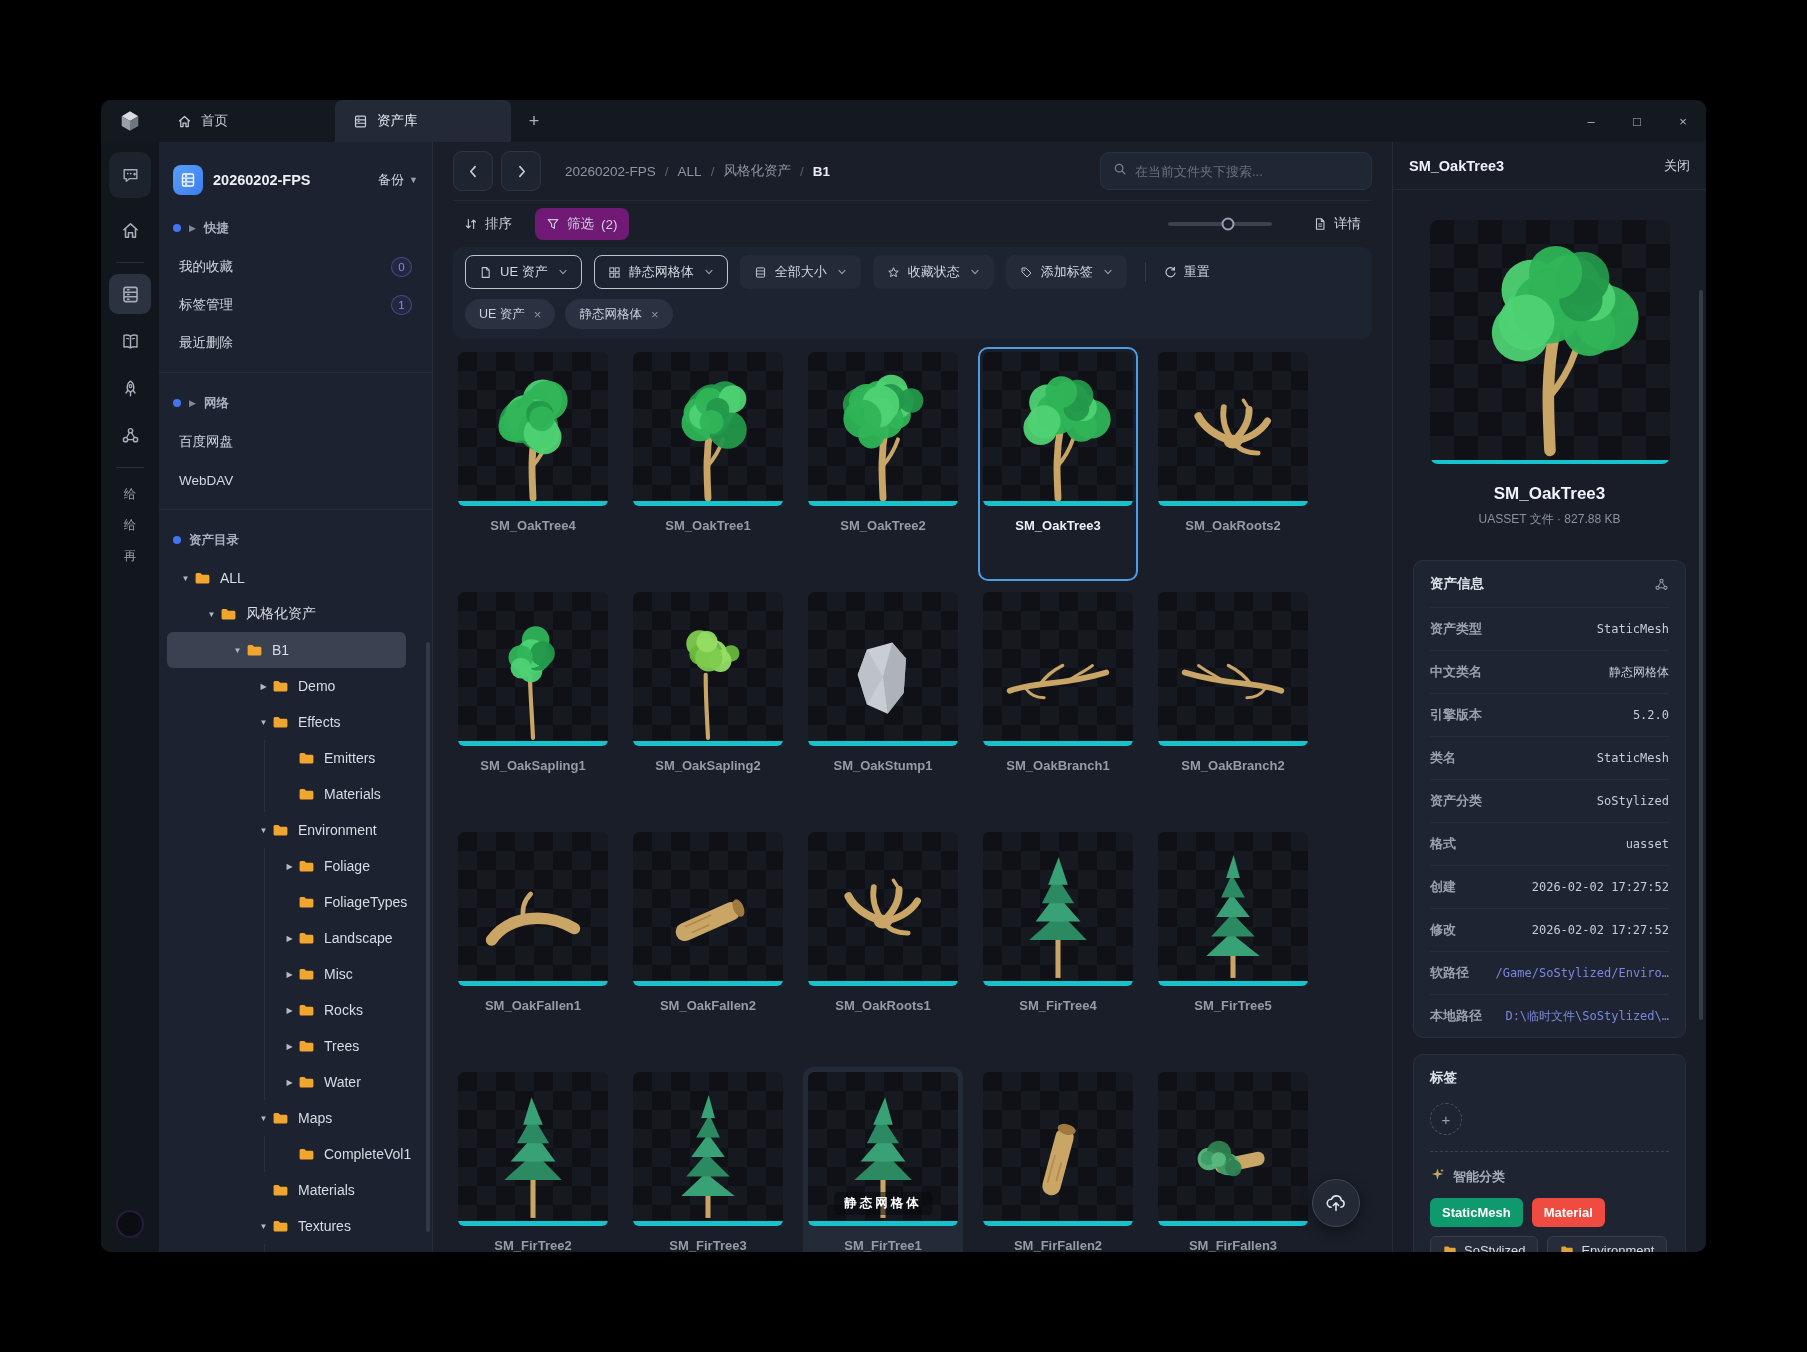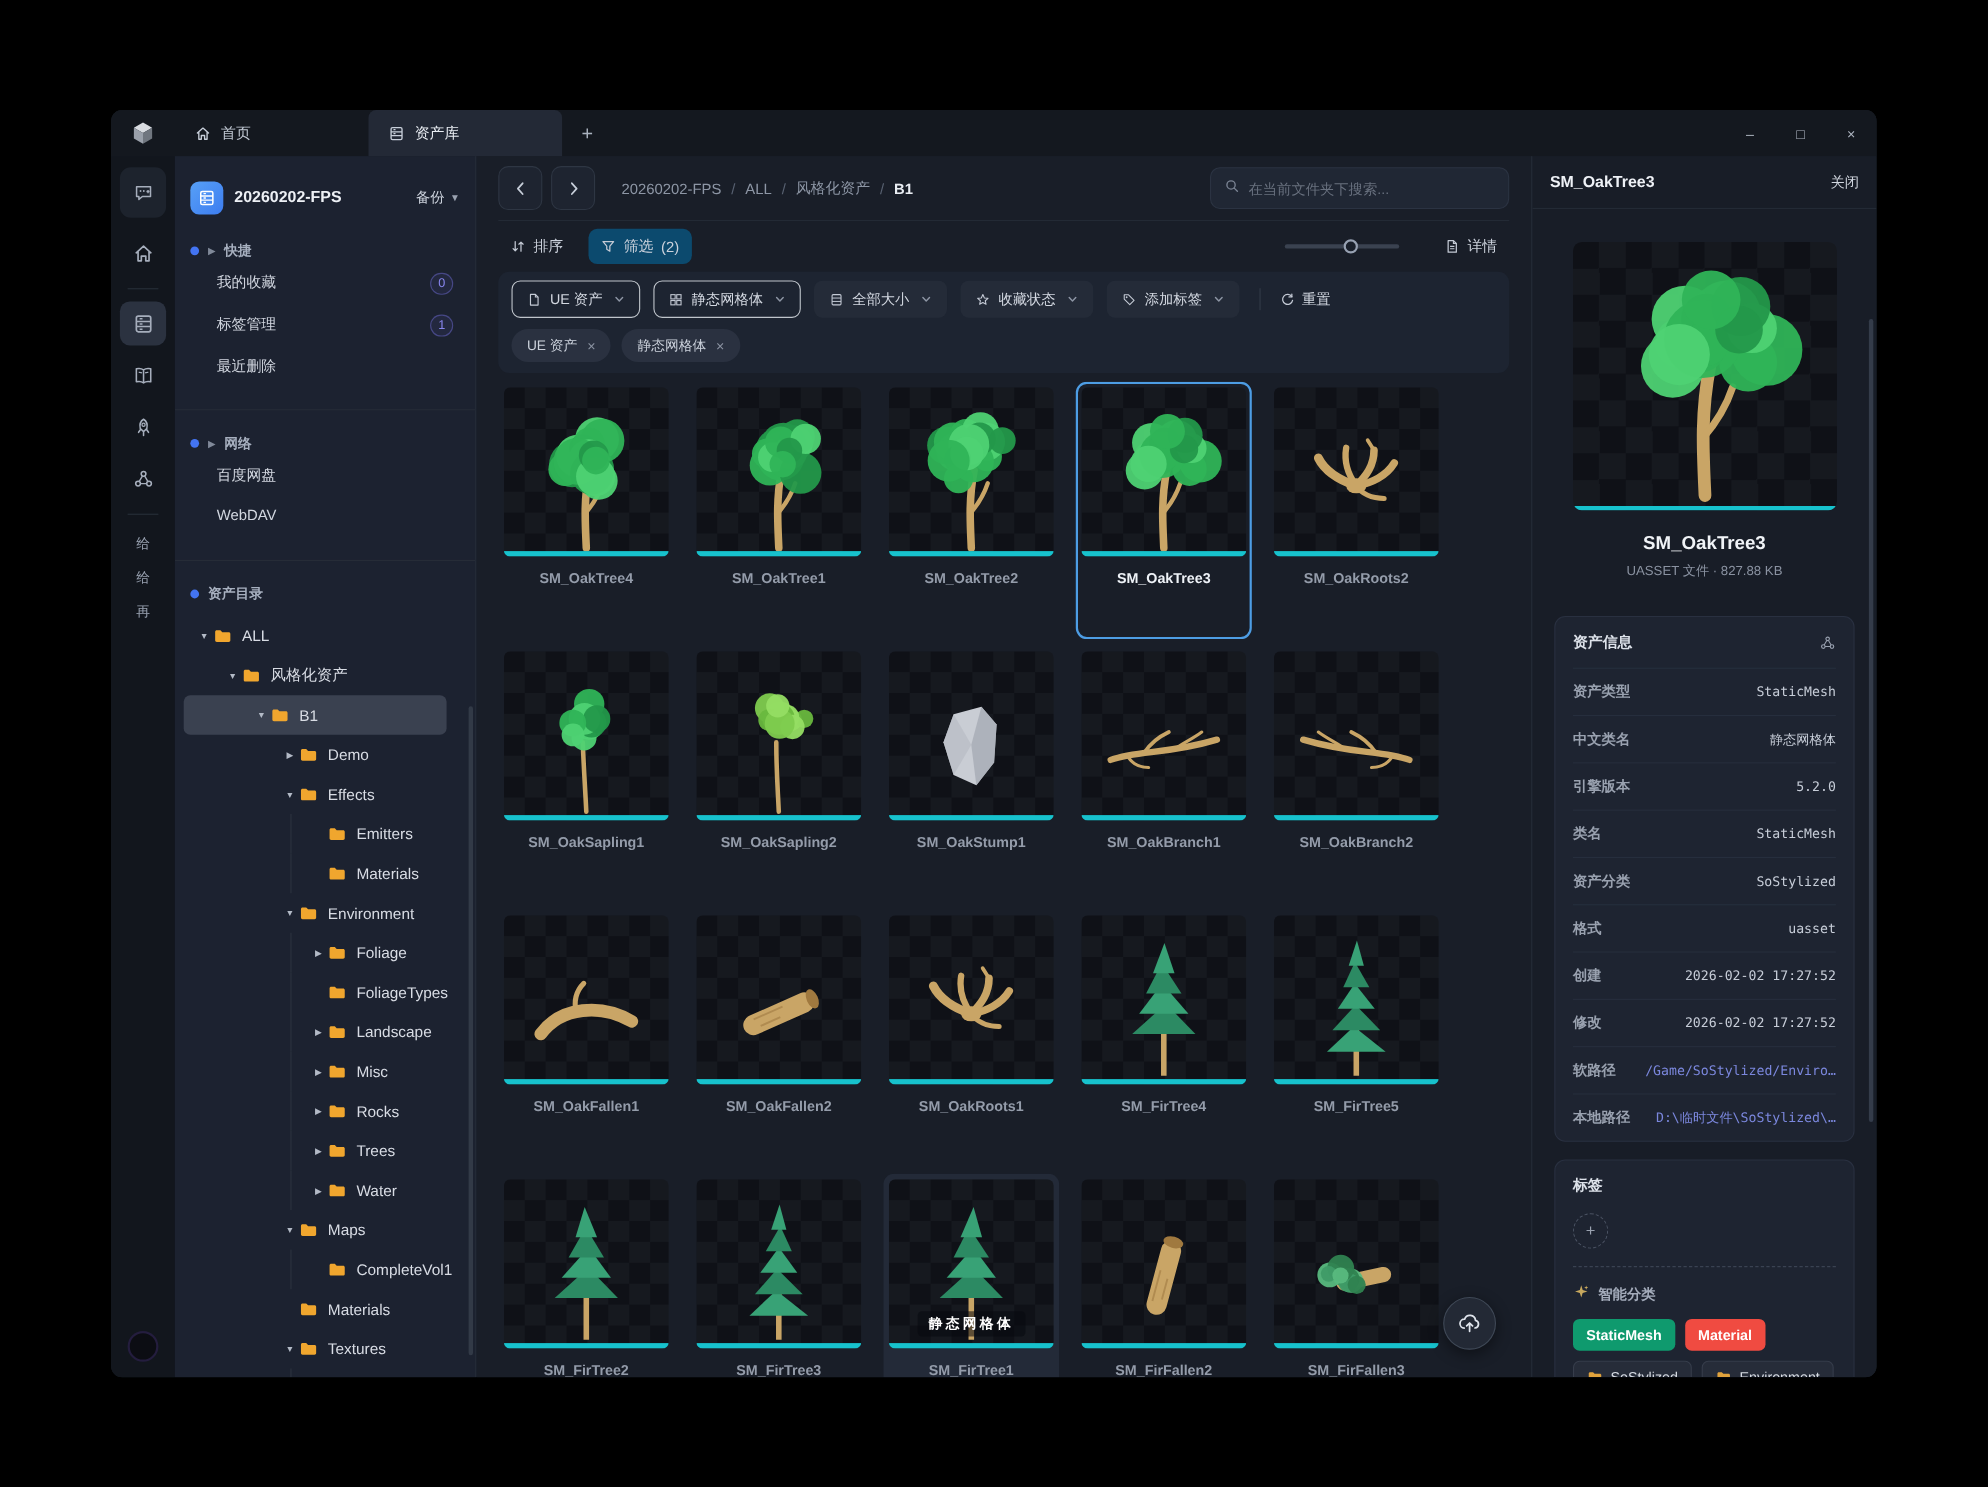--- a/index.html
+++ b/index.html
@@ -32,21 +32,21 @@
   .sidebar { flex:0 0 274px; background:#1c2230; border-right:1px solid #262d38; position:relative; padding-top:10px; overflow:hidden; }
   .libhead { height:56px; display:flex; align-items:center; gap:10px; padding:0 14px; }
   .libicon { width:30px; height:30px; border-radius:8px; background:linear-gradient(135deg,#57a0f7,#3d7df0); display:flex; align-items:center; justify-content:center; color:#fff; }
   .libname { font-weight:bold; font-size:14.5px; color:#edf0f5; flex:1; }
   .libbackup { font-size:13px; color:#cdd3dd; display:flex; align-items:center; gap:5px;margin-left:20px; }
   .libbackup .car { font-size:9px; color:#9aa2b0; }
   .section-h { height:40px; display:flex; align-items:center; gap:8px; padding:0 14px; }
   .dot { width:8px; height:8px; border-radius:50%; background:#4374f2; }
   .scaret { color:#808999; font-size:9px; }
   .stitle { color:#a7b0bf; font-size:12.5px; font-weight:bold; }
-  .sitem { display:flex; height:38px; padding:0 20px 0 38px; color:#d2d7e0; font-size:13.5px; }
+  .sitem { display:flex; align-items:center; height:38px; padding:0 20px 0 20px; color:#d2d7e0; font-size:13.5px; }
   .sitem .grow { flex:1; }
   .badge { min-width:21px; height:20px; border-radius:10px; border:1px solid rgba(122,120,240,.4); color:#8886ee; background:rgba(122,120,240,.08); font-size:11.5px; display:flex; align-items:center; justify-content:center; padding:0 6px; }
   .sdiv { height:1px; background:#262c37; margin:10px 0; }
   .trow { height:36px; display:flex; align-items:center; position:relative; margin:0 26px 0 8px; border-radius:6px; }
   .trow.selected { background:#3a4150; }
   .trow.guide::before { content:""; position:absolute; left:97px; top:0; bottom:0; width:1px; background:#2b323e; }
   .tcaret { flex:0 0 17px; font-size:8px; color:#b3bac6; text-align:center; }
   .tfold { display:flex; margin-right:9px; }
   .tlabel { font-size:14px; color:#d8dce4; }
   .sthumb { position:absolute; right:2px; width:4px; border-radius:2px; background:#323a47; }
@@ -57,21 +57,21 @@
   .navbtn { width:40px; height:40px; border:1px solid #2e3643; border-radius:9px; background:#1e2430; color:#c6cdd8; display:flex; align-items:center; justify-content:center; }
   .crumbs { display:flex; align-items:center; gap:9px; margin-left:16px; font-size:13.5px; color:#8d96a5; flex:1; }
   .crumb.last { color:#e9edf3; font-weight:bold; }
   .csep { color:#596272; }
   .search { width:272px; height:38px; background:#202734; border:1px solid #2b3342; border-radius:9px; display:flex; align-items:center; gap:8px; padding:0 12px; color:#6a7383; }
   .search input { flex:1; background:transparent; border:none; outline:none; color:#8a93a3; font-size:13px; font-family:"Liberation Sans",sans-serif; }
   .search input::placeholder { color:#68707e; }
   .mdiv { height:1px; background:#232a35; }
   .toolrow { flex:0 0 46px; display:flex; align-items:center; gap:12px; }
   .tbtn { display:flex; align-items:center; gap:7px; color:#ccd2dc; font-size:13.5px; padding:7px 11px; border-radius:8px; }
-  .tbtn.bg { background:#0c4a6e; }
+  .tbtn.bg { background:#701a75; }
   .zoomer { margin-left:auto; display:flex; align-items:center; gap:30px; }
   .slider { width:104px; height:4px; background:#3a4250; border-radius:2px; position:relative; }
   .knob { position:absolute; left:58%; top:50%; transform:translate(-50%,-50%); width:13px; height:13px; border-radius:50%; border:2px solid #97a1b2; background:#1a202b; }
   .fpanel { background:#1d2431; border-radius:10px; padding:8px 12px 10px; }
   .fbtns { display:flex; align-items:center; gap:12px; }
   .fbtn { height:34px; display:flex; align-items:center; gap:8px; padding:0 13px; border-radius:8px; background:#242b38; color:#d3d8e1; font-size:13px; border:1px solid transparent; }
   .fbtn.on { background:transparent; border-color:rgba(233,237,243,.8); }
   .fbtn .cv { color:#8d95a4; display:flex; margin-left:2px; }
   .fico { display:flex; color:#c4cad5; }
   .vsep { width:1px; height:20px; background:#323a48; margin:0 6px; }

